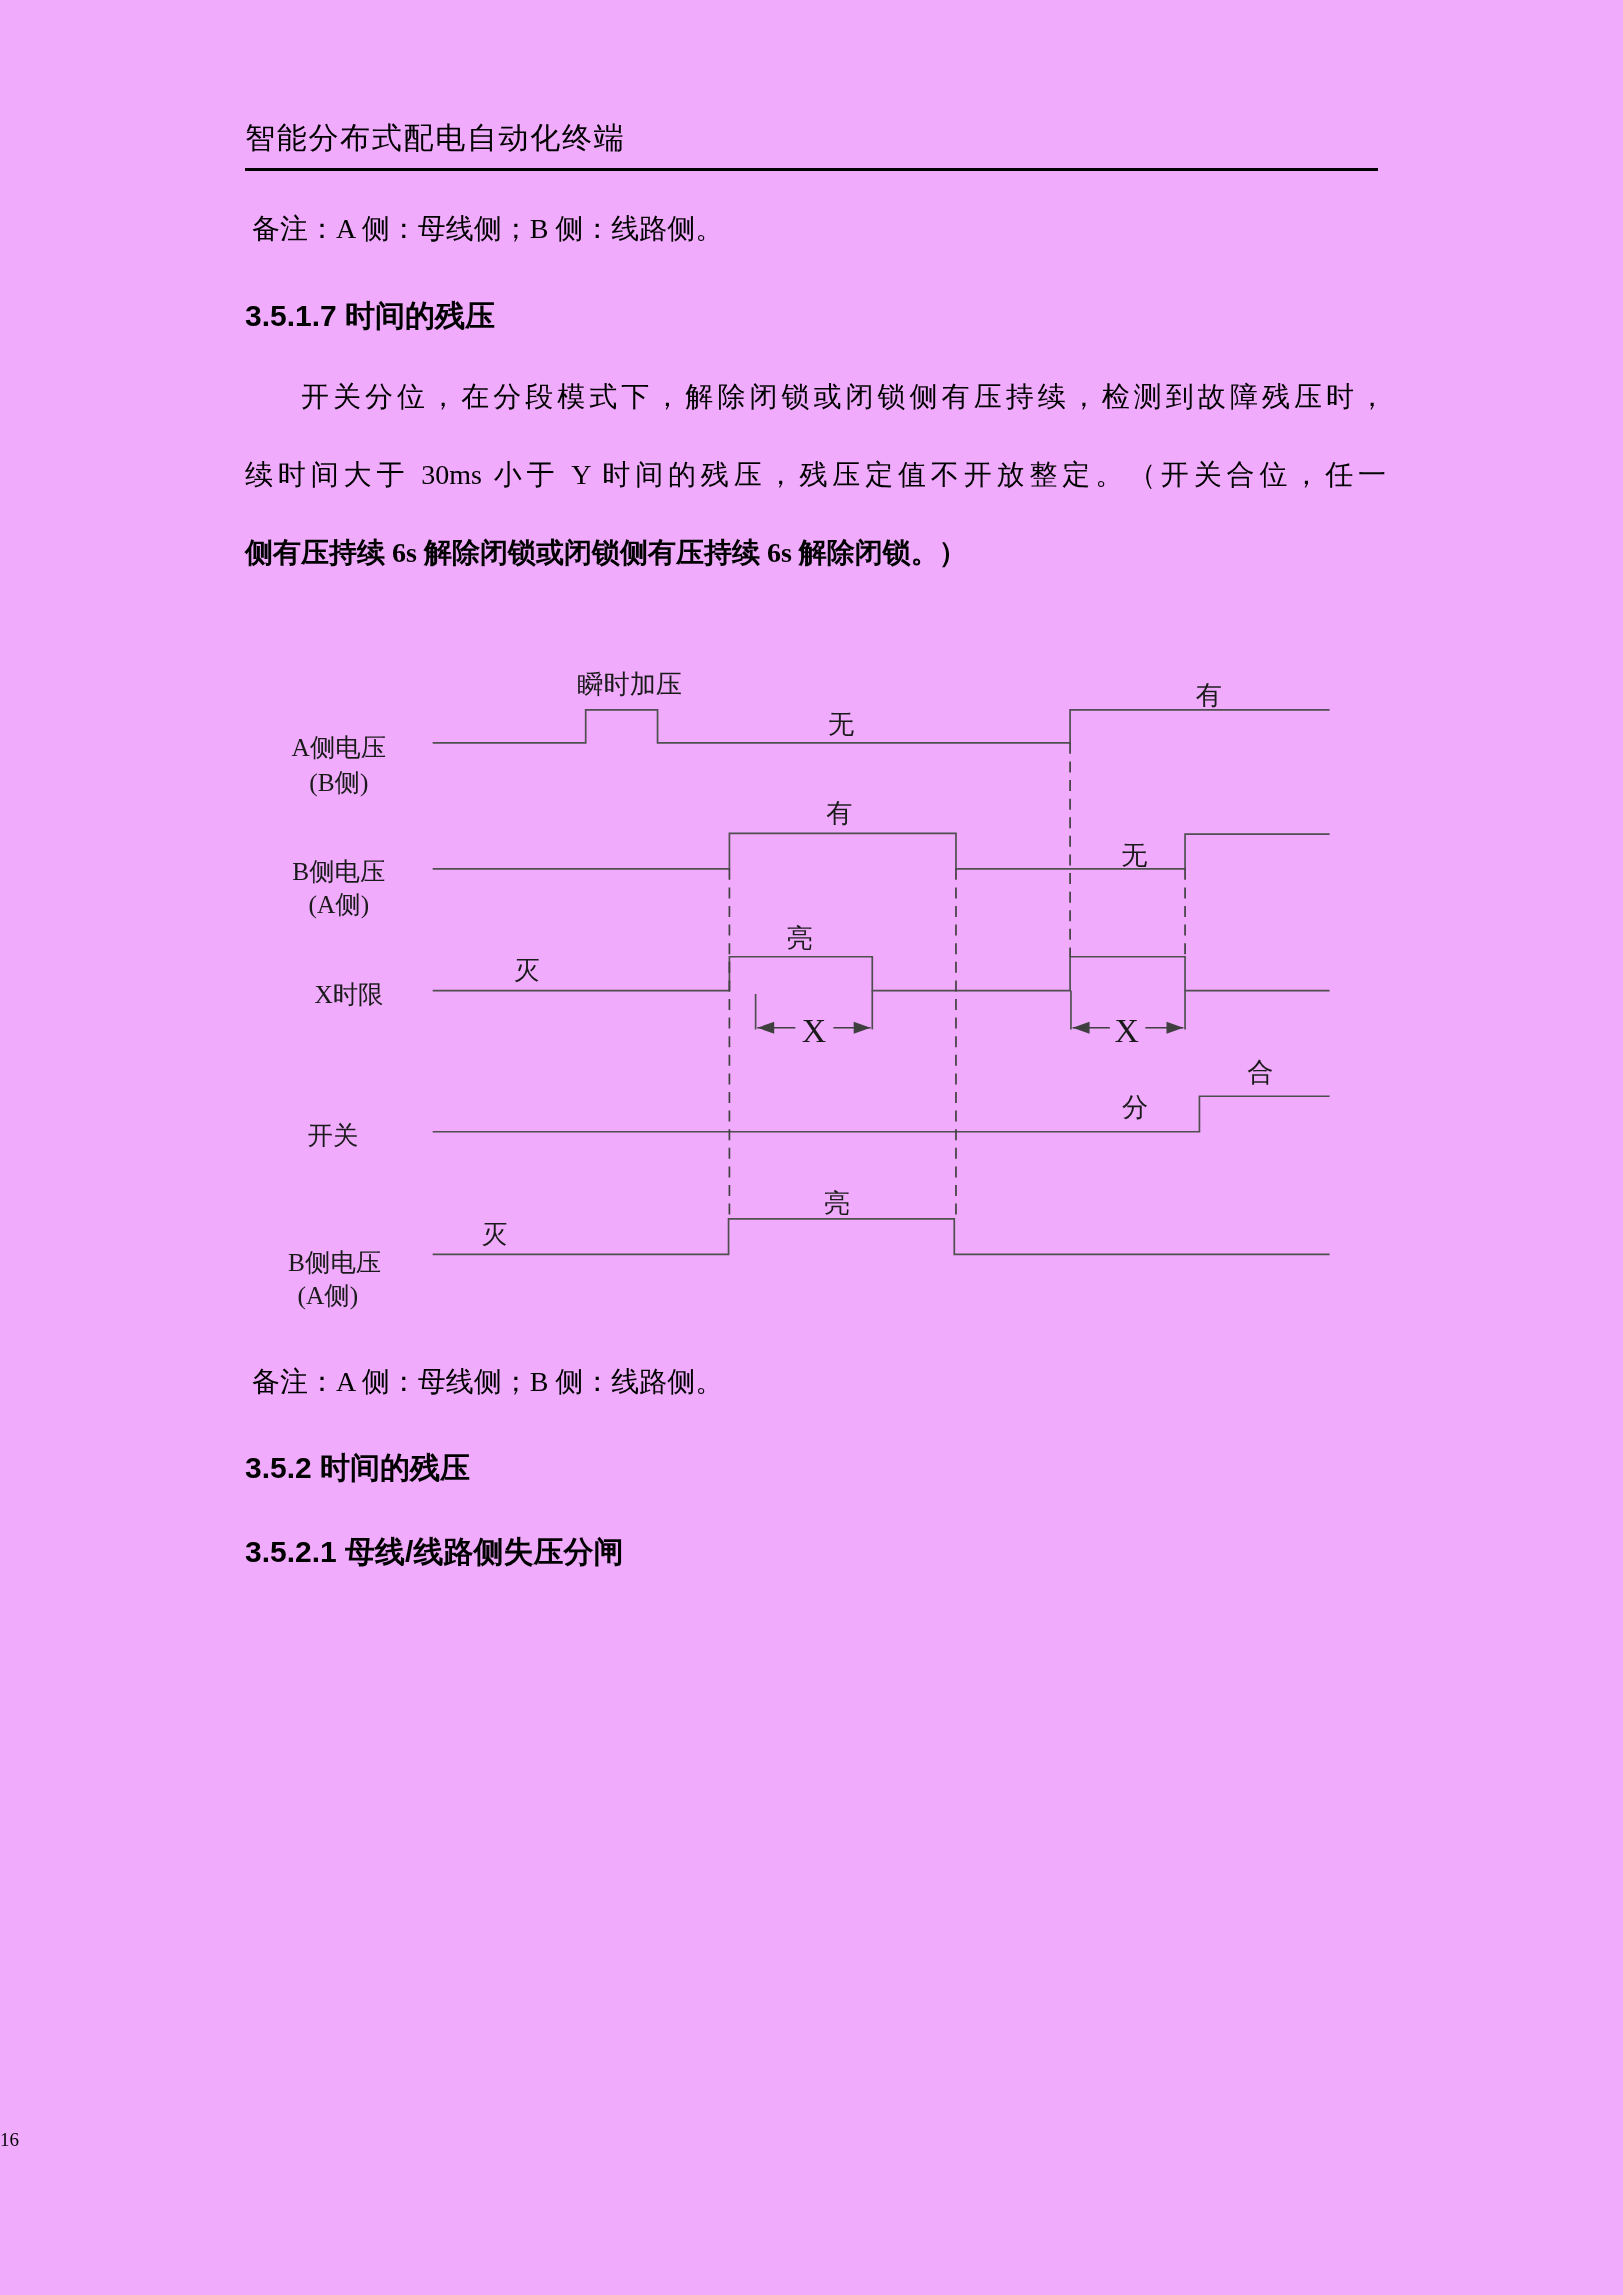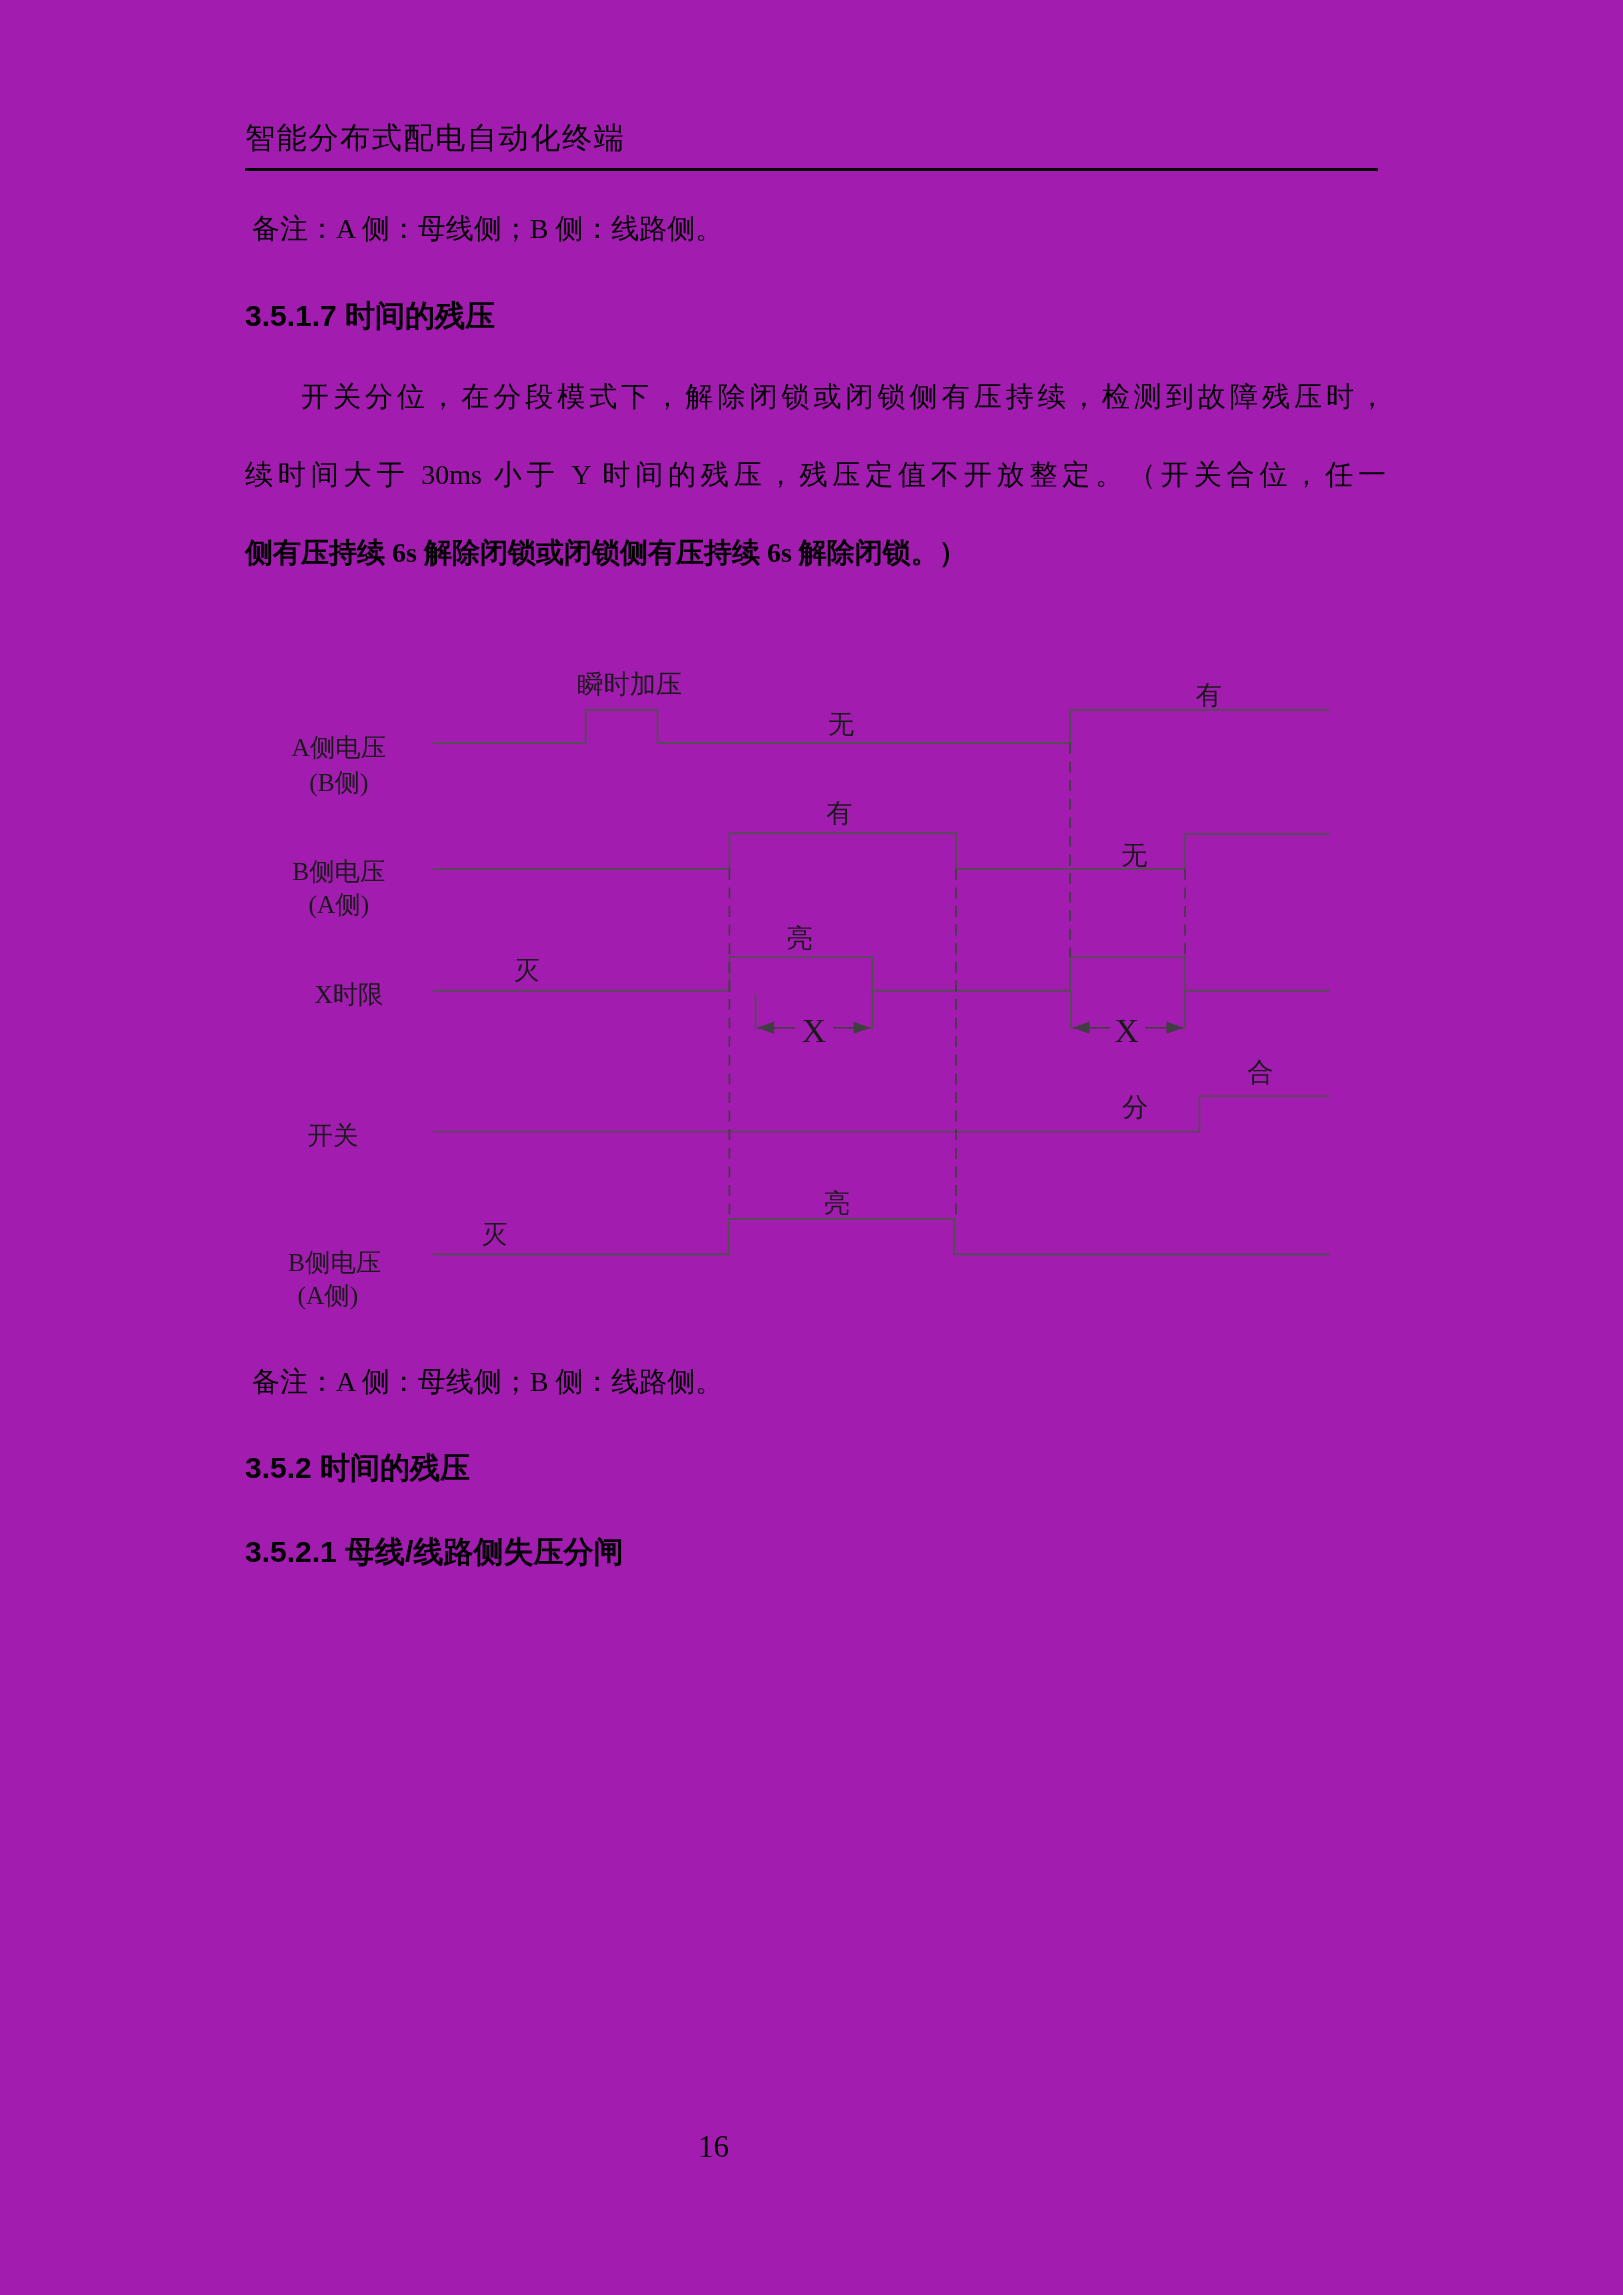--- a/index.html
+++ b/index.html
@@ -1,19 +1,19 @@
 <!DOCTYPE html>
 <html style="font-size:13.5px"><head>
 <meta charset="utf-8">
 <style>
   html,body{margin:0;padding:0;background:#e8e8e8;}
   .page{
     position:relative;
     width:1623px;height:2295px;
-    background:#a21caf;
+    background:#f0abfc;
     font-family:"Liberation Serif","DejaVu Serif",serif;
     color:#000;
     overflow:hidden;
   }
   .abs{position:absolute;}
   .header-title{
     left:245px;top:118px;
     font-size:30px;letter-spacing:1.7px;
     font-family:"Liberation Serif","DejaVu Serif",serif;
   }
@@ -42,21 +42,21 @@
     white-space:nowrap;
   }
   .para1 .pline.first{text-indent:56px;}
   .para1 .pline.last{text-align:left;text-align-last:left;font-weight:bold;}
   .para2{
     left:245px;top:1620px;width:1141px;
     font-size:28px;text-indent:56px;white-space:nowrap;
   }
   .pageno{
     left:0;top:2129px;width:1427px;
-    text-align:center;font-size:31px;
+    text-align:left;font-size:19px;
   }
   svg.diagram{position:absolute;left:245px;top:659px;}
   svg.diagram text{
     font-family:"Liberation Serif","DejaVu Serif",serif;
     fill:#1a1a1a;
   }
 </style>
 </head>
 <body>
 

